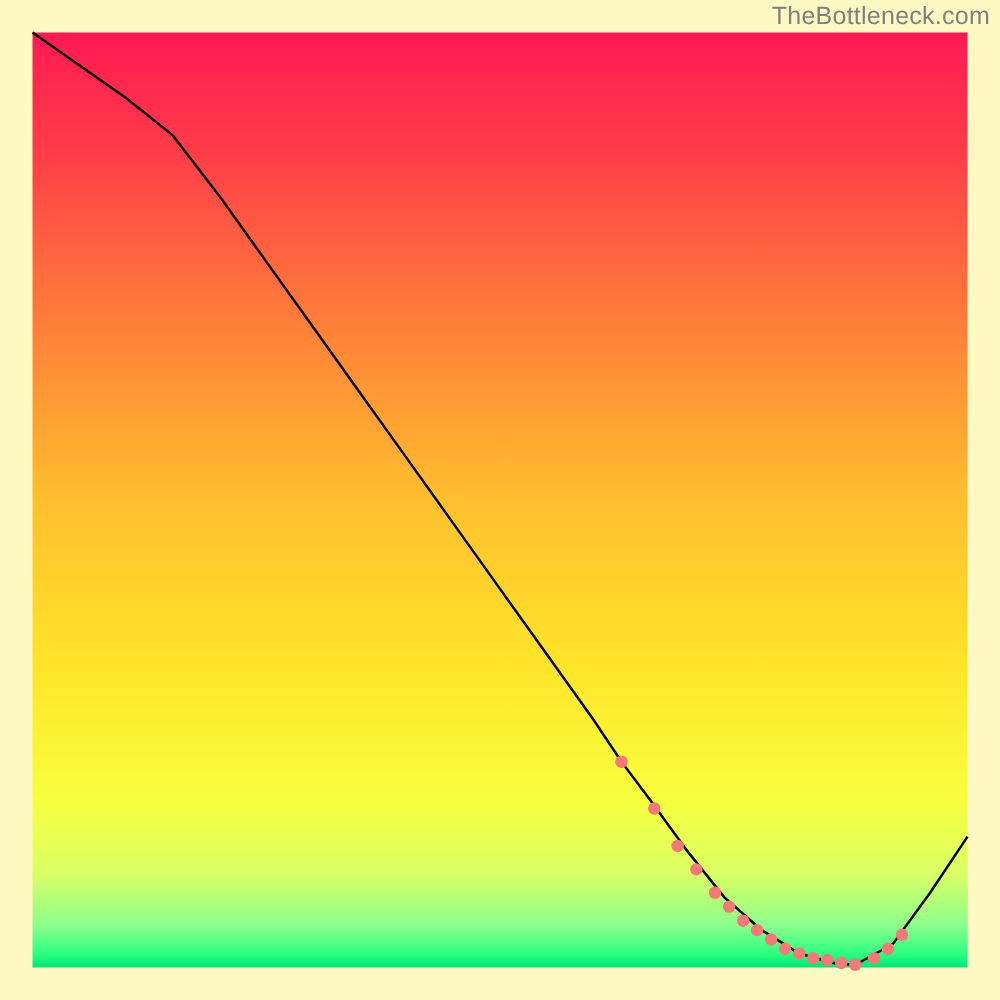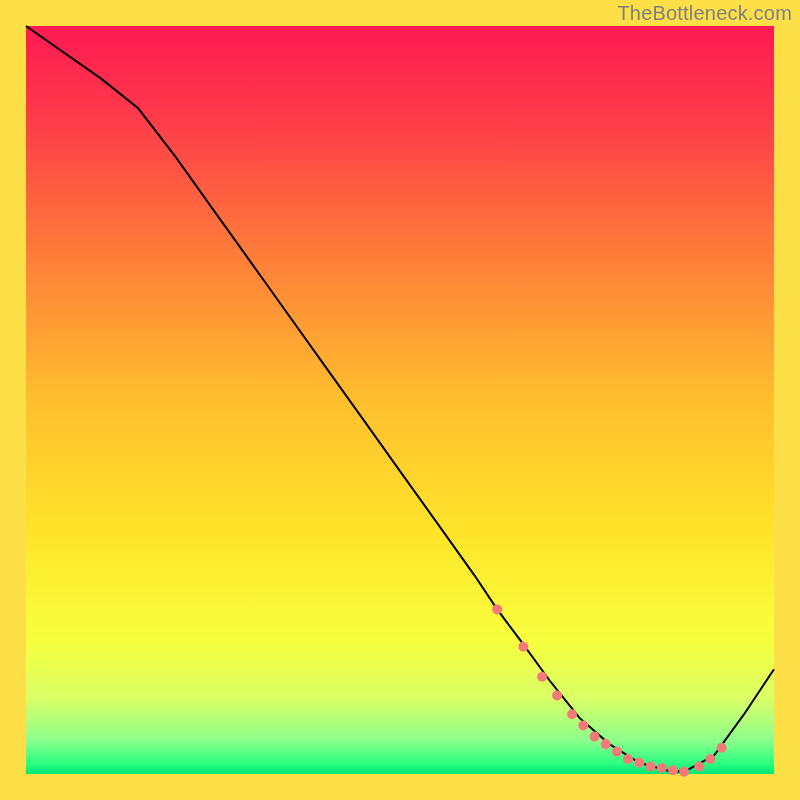--- a/index.html
+++ b/index.html
@@ -8,21 +8,21 @@
     width: 800px;
     height: 800px;
     background: #000;
     overflow: hidden;
     font-family: Arial, Helvetica, sans-serif;
   }
   .frame {
     position: relative;
     width: 800px;
     height: 800px;
-    background: #fde047;
+    background: #fef9c3;
   }
   .watermark {
     position: absolute;
     top: 2px;
     right: 8px;
     color: #7f7f7f;
     font-size: 20px;
     font-weight: 500;
     letter-spacing: 0.2px;
     z-index: 10;

